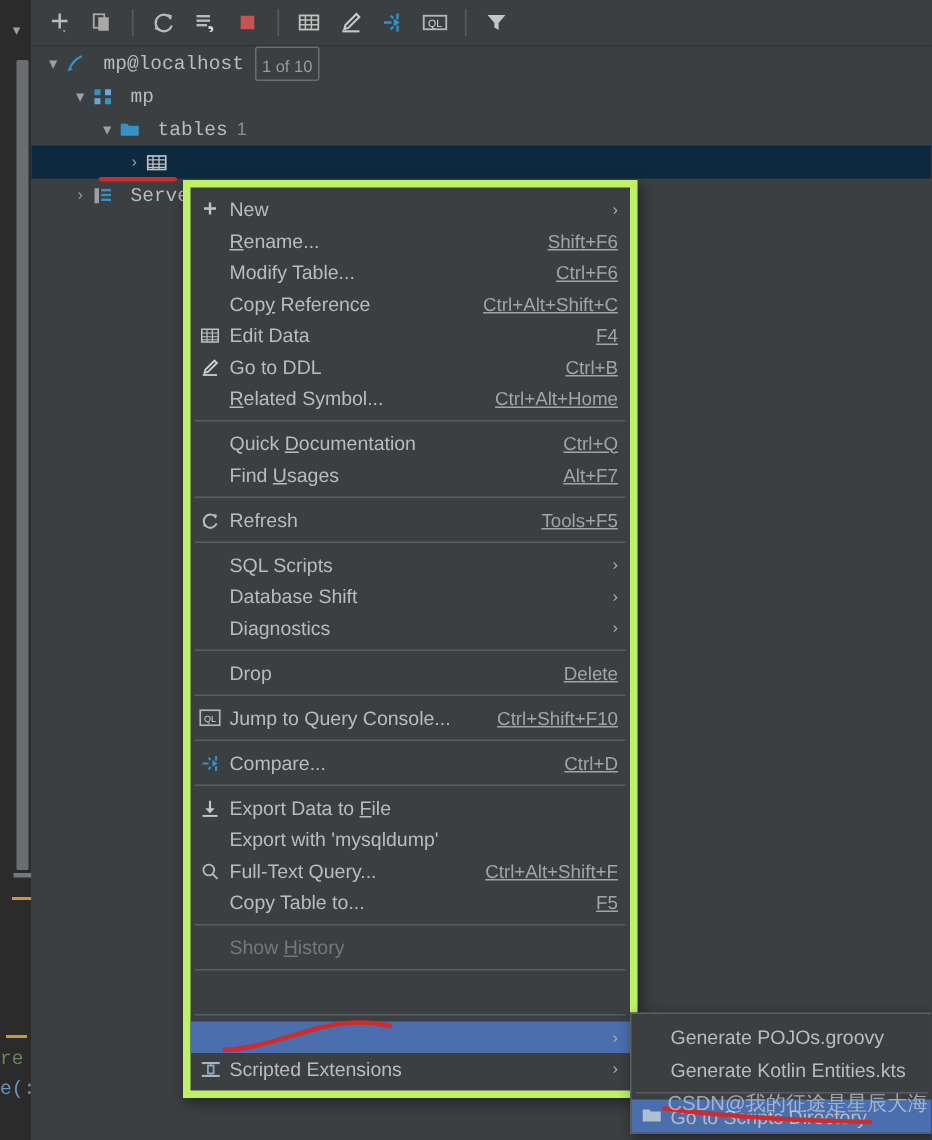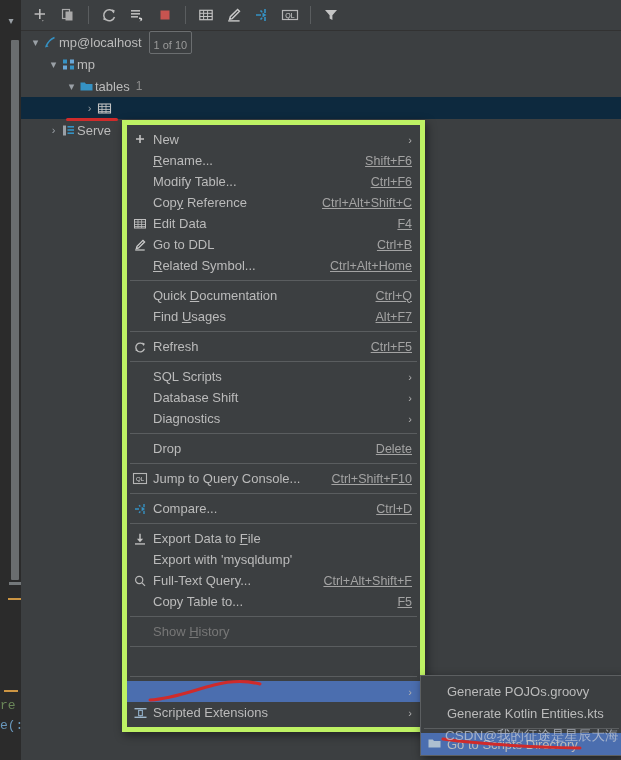--- a/index.html
+++ b/index.html
@@ -91,21 +91,21 @@
     display: flex; align-items: center;
     font-size: 13px; color: #bbbbbb;
     white-space: nowrap;
   }
   .tree-row.selected { background: #0d293e; }
   .arrow {
     width: 13px; text-align: center; color: #9aa0a6;
     font-size: 11px; flex: 0 0 13px;
   }
   .tree-ico { width: 17px; flex: 0 0 17px; display:flex; align-items:center; justify-content:center; }
-  .tree-label { margin-left: 0; color: #bbbbbb; }
+  .tree-label { margin-left: 10px; color: #bbbbbb; font-family: Liberation Mono, monospace; }
   .tree-count { margin-left: 6px; color: #8c8c8c; font-size: 12px; }
   .badge {
     margin-left: 7px;
     border: 1px solid #6b6e70; border-radius: 2px;
     padding: 6px 4px 1px;
     font-size: 11px; color: #9a9a9a; line-height: 14px;
   }
 
   
   .red-underline {
@@ -404,21 +404,21 @@
 
     <div class="mi">
       <span class="mi-ico">
         <svg width="14" height="14" viewBox="0 0 14 14">
           <path d="M11 5.2A4.4 4.4 0 1 0 11.4 8.8" fill="none" stroke="#bcbcbc" stroke-width="1.3"></path>
           <path d="M9.1 2.5l2.6.9-1 2.5z" fill="#bcbcbc"></path>
           <path d="M4.9 11.6l-2.5-1 1-2.4z" fill="#bcbcbc"></path>
         </svg>
       </span>
       <span class="mi-label">Refresh</span>
-      <span class="mi-key">Ctrl+F5</span>
+      <span class="mi-key">Tools+F5</span>
     </div>
 
     <div class="msep"></div>
 
     <div class="mi">
       <span class="mi-ico"></span>
       <span class="mi-label">SQL Scripts</span>
       <span class="mi-chev">›</span>
     </div>
 

